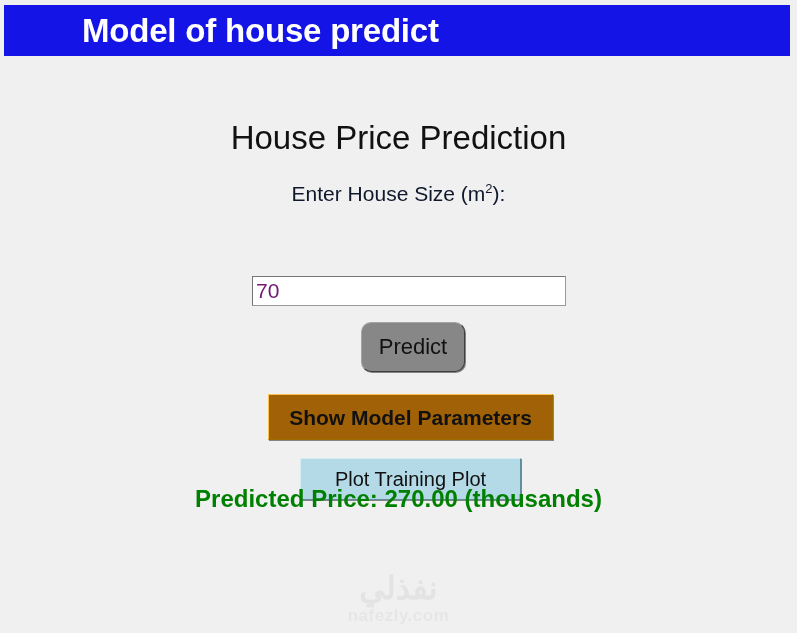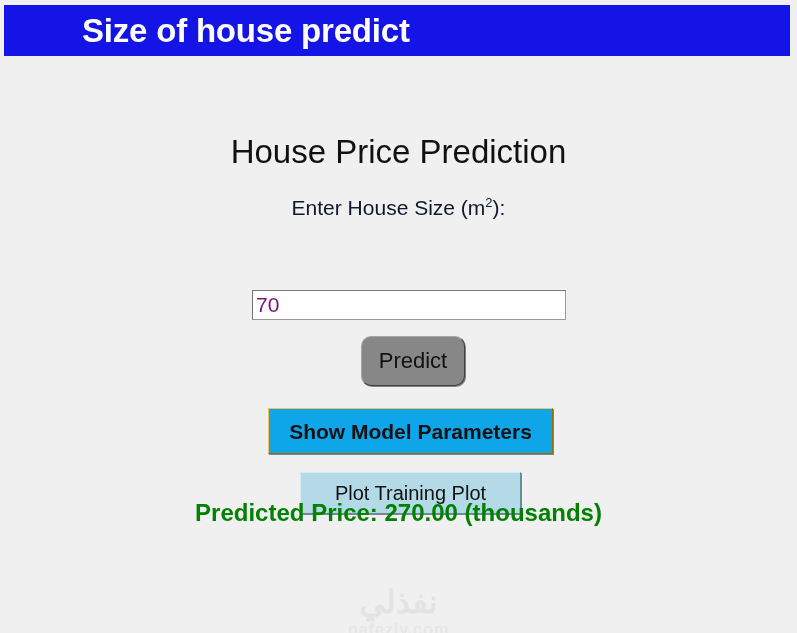--- a/index.html
+++ b/index.html
@@ -34,21 +34,21 @@
     letter-spacing: -0.2px;
     margin-left: 78px;
     line-height: 1;
     white-space: nowrap;
   }
 
   
   .content {
     position: absolute;
     left: 0;
-    top: 70px;
+    top: 56px;
     width: 797px;
     height: 474px;
   }
 
   .page-heading {
     position: absolute;
     left: 0;
     top: 65px;
     width: 797px;
     text-align: center;
@@ -120,21 +120,21 @@
     font-size: 22px;
     border-color: #a5a5a5 #3f3f3f #3f3f3f #a5a5a5;
     border-radius: 10px;
   }
 
   .btn-params {
     left: 268px;
     top: 338px;
     width: 285px;
     height: 46px;
-    background: #0ea5e9;
+    background: #a16207;
     color: #111111;
     font-size: 21px;
     font-weight: bold;
     border-color: #ffc34d #9c6a00 #9c6a00 #ffc34d;
   }
 
   .btn-plot {
     left: 300px;
     top: 402px;
     width: 221px;
@@ -184,21 +184,21 @@
     color: #e6e6e6;
     letter-spacing: 0.5px;
     line-height: 1.05;
     margin-top: 1px;
   }
 </style>
 </head>
 <body>
 
 <div class="title-bar">
-  <span class="title-text">Size of house predict</span>
+  <span class="title-text">Model of house predict</span>
 </div>
 
 <div class="content">
 
   <div class="page-heading">House Price Prediction</div>
 
   <div class="size-label">
     <span>Enter House Size (m</span><sup>2</sup><span>):</span>
   </div>
 

